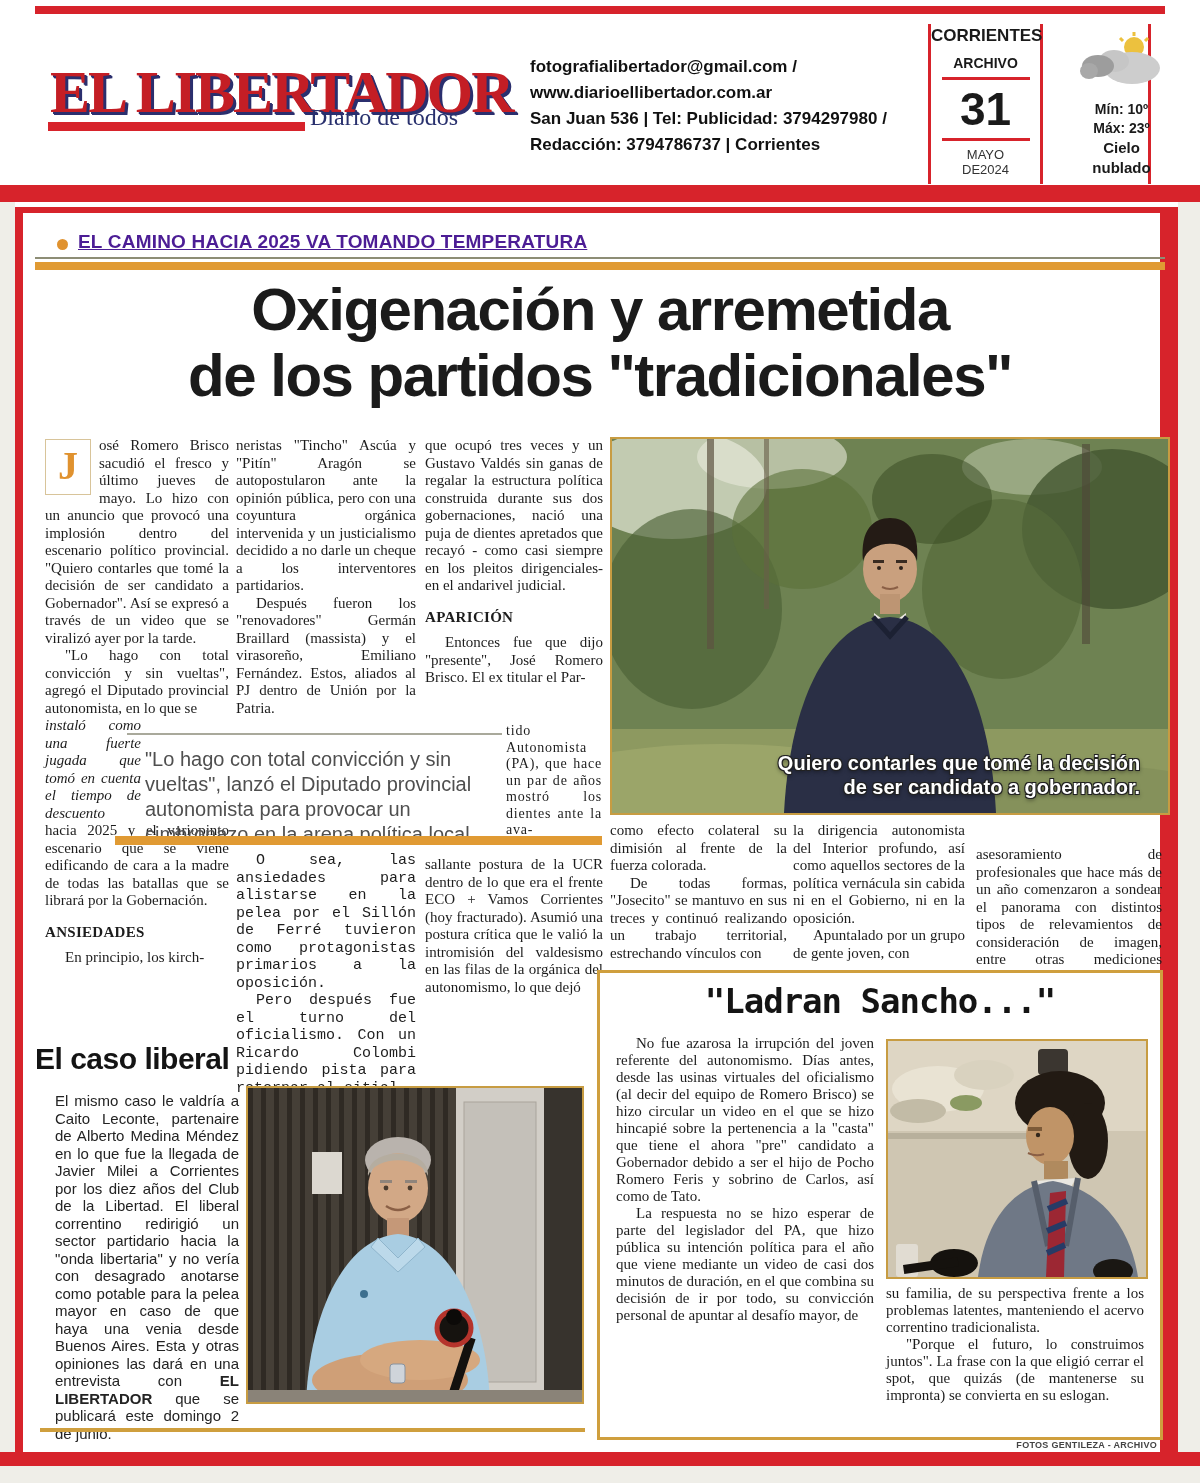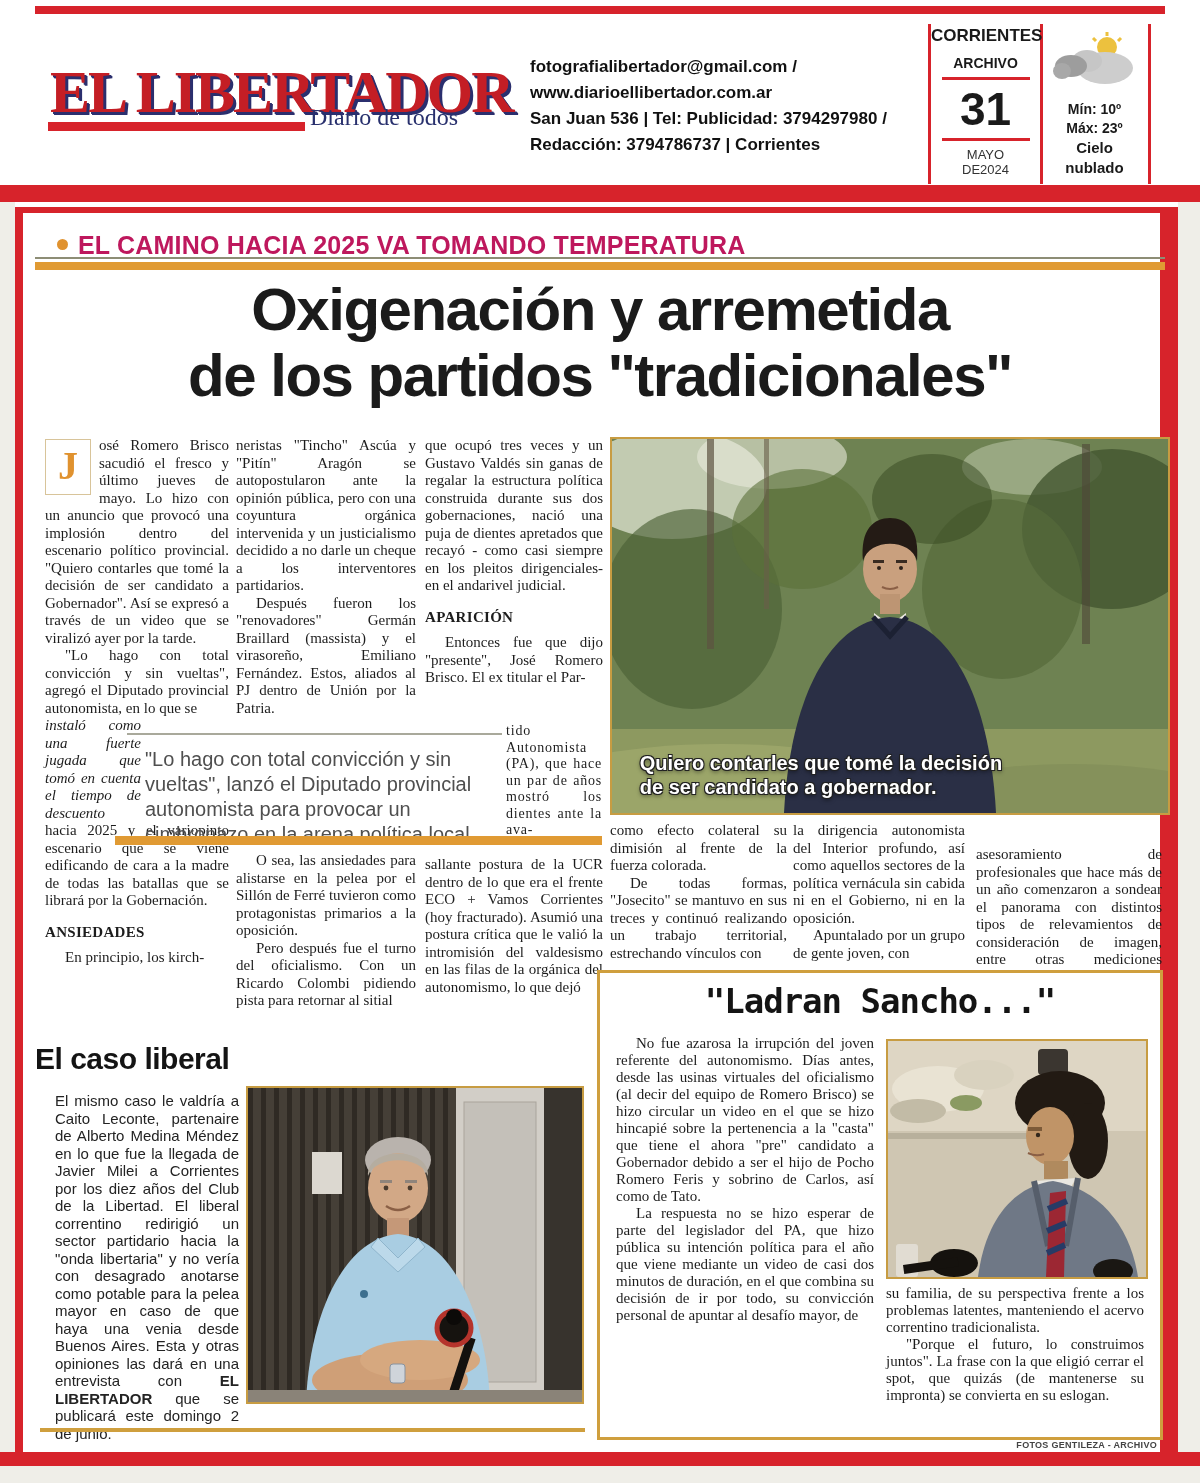--- a/index.html
+++ b/index.html
@@ -14,26 +14,26 @@
   .subhead{font-weight:bold;margin:14px 0 8px 0 !important;text-align:left;letter-spacing:.3px;}
   .narrow{width:96px;font-style:italic;}
   .dropcap{float:left;width:44px;height:54px;border:1px solid #d8c49a;background:#fff;color:#e0922f;
            font-family:"Liberation Serif",serif;font-weight:bold;font-size:40px;line-height:52px;text-align:center;
            margin:2px 8px 2px 0;}
   .masthead-logo{font-family:"Liberation Serif",serif;font-weight:bold;font-size:60px;letter-spacing:-2px;
            color:#c41e25;text-shadow:2px 2px 0 #2b2f6e,3px 3px 0 #2b2f6e;white-space:nowrap;}
   .tagline{font-family:"Liberation Serif",serif;font-size:24px;color:#28306d;white-space:nowrap;}
   .contact{font-size:17px;font-weight:bold;line-height:26px;color:#111;}
   .datebox{text-align:center;color:#1a1a1a;}
-  .kicker{font-size:25px;font-weight:bold;color:#be185d;letter-spacing:.2px;}
+  .kicker{font-size:19px;font-weight:bold;color:#4c1d95;letter-spacing:.2px;text-decoration:underline;}
   .headline{width:1130px;left:35px;text-align:center;font-weight:bold;color:#1b1b1b;
             font-size:60px;line-height:64px;letter-spacing:-1.5px;font-family:"Liberation Sans",sans-serif;}
   .pullquote{font-family:"Liberation Sans",sans-serif;font-size:20px;line-height:25px;color:#4f4f4f;text-align:left;}
   .photoframe{border:2px solid #c79c42;overflow:hidden;background:#7a8f5e;}
-  .caption{position:absolute;left:5%;width:90%;bottom:14px;text-align:left;color:#fff;font-weight:bold;
+  .caption{position:absolute;left:5%;width:90%;bottom:14px;text-align:right;color:#fff;font-weight:bold;
            font-size:20px;line-height:24px;
            text-shadow:-1px -1px 0 #222,1px -1px 0 #222,-1px 1px 0 #222,1px 1px 0 #222,0 2px 4px rgba(0,0,0,.6);margin-top:24px;}
   .sanchobox{border:3px solid #cf9f3e;background:#fff;}
   .sanchotitle{font-family:"DejaVu Sans Mono",monospace;font-weight:bold;font-size:34px;letter-spacing:-1px;color:#141414;
            text-align:center;width:100%;}
   .sectiontitle{font-weight:bold;font-size:30px;letter-spacing:-.5px;color:#141414;text-align:left;}
   .liberalbody{font-family:"Liberation Sans",sans-serif;font-size:15px;line-height:17.5px;color:#232323;text-align:justify;}
   .credit{font-size:9px;font-weight:bold;color:#444;text-align:right;letter-spacing:.3px;}
   .vline{width:3px;background:#d7232b;}
   .smallhr{width:88px;height:3px;background:#d7232b;margin:6px auto;}
@@ -67,21 +67,21 @@
   <div class="abs datebox" style="left:931px;top:26px;width:109px;">
     <div style="font-size:17px;font-weight:bold;">CORRIENTES</div>
     <div style="font-size:14px;font-weight:bold;margin-top:9px;">ARCHIVO</div>
     <div class="smallhr"></div>
     <div style="font-size:46px;line-height:46px;font-weight:bold;">31</div>
     <div class="smallhr"></div>
     <div style="font-size:13px;color:#333;">MAYO</div>
     <div style="font-size:13px;color:#333;">DE2024</div>
   </div>
 
-  <div class="abs datebox" style="left:1043px;top:32px;width:103px;">
+  <div class="abs datebox" style="left:1043px;top:32px;width:103px;padding-left:27px;">
     <svg width="84" height="56" viewBox="0 0 84 56">
       <circle cx="54" cy="15" r="10" fill="#ecc13e"></circle>
       <line x1="54" y1="0" x2="54" y2="4" stroke="#ecc13e" stroke-width="3"></line>
       <line x1="40" y1="6" x2="43" y2="9" stroke="#ecc13e" stroke-width="3"></line>
       <line x1="68" y1="6" x2="65" y2="9" stroke="#ecc13e" stroke-width="3"></line>
       <ellipse cx="52" cy="36" rx="28" ry="16" fill="#cdcdcd"></ellipse>
       <ellipse cx="34" cy="29" rx="15" ry="11" fill="#c6c6c6"></ellipse>
       <ellipse cx="18" cy="34" rx="16" ry="11" fill="#9d9d9d"></ellipse>
       <ellipse cx="9" cy="39" rx="9" ry="8" fill="#a8a8a8"></ellipse>
     </svg>
@@ -112,21 +112,21 @@
     <p class="narrow">instaló como una fuerte jugada que tomó en cuenta el tiempo de descuento</p>
     <p>hacia 2025 y el variopinto escenario que se viene edificando de cara a la madre de todas las batallas que se librará por la Gobernación.</p>
     <p class="subhead">ANSIEDADES</p>
     <p class="ind">En principio, los kirch-</p>
   </div>
 
   <div class="abs serif" style="left:236px;top:437px;width:180px;">
     <p>neristas "Tincho" Ascúa y "Pitín" Aragón se autopostularon ante la opinión pública, pero con una coyuntura orgánica intervenida y un justicialismo decidido a no darle un cheque a los interventores partidarios.</p>
     <p class="ind">Después fueron los "renovadores" Germán Braillard (massista) y el virasoreño, Emiliano Fernández. Estos, aliados al PJ dentro de Unión por la Patria.</p>
   </div>
-  <div class="abs serif" style="left:236px;top:852px;width:180px;">
+  <div class="abs serif" style="left:236px;top:852px;width:180px;font-family:Liberation Mono, monospace;">
     <p class="ind">O sea, las ansiedades para alistarse en la pelea por el Sillón de Ferré tuvieron como protagonistas primarios a la oposición.</p>
     <p class="ind">Pero después fue el turno del oficialismo. Con un Ricardo Colombi pidiendo pista para retornar al sitial</p>
   </div>
 
   <div class="abs serif" style="left:425px;top:437px;width:178px;">
     <p>que ocupó tres veces y un Gustavo Valdés sin ganas de regalar la estructura política construida durante sus dos gobernaciones, nació una puja de dientes apretados que recayó - como casi siempre en los pleitos dirigenciales- en el andarivel judicial.</p>
     <p class="subhead">APARICIÓN</p>
     <p class="ind">Entonces fue que dijo "presente", José Romero Brisco. El ex titular el Par-</p>
   </div>
   <div class="abs serif" style="left:506px;top:723px;width:96px;font-size:14px;line-height:16.5px;letter-spacing:.8px;">

